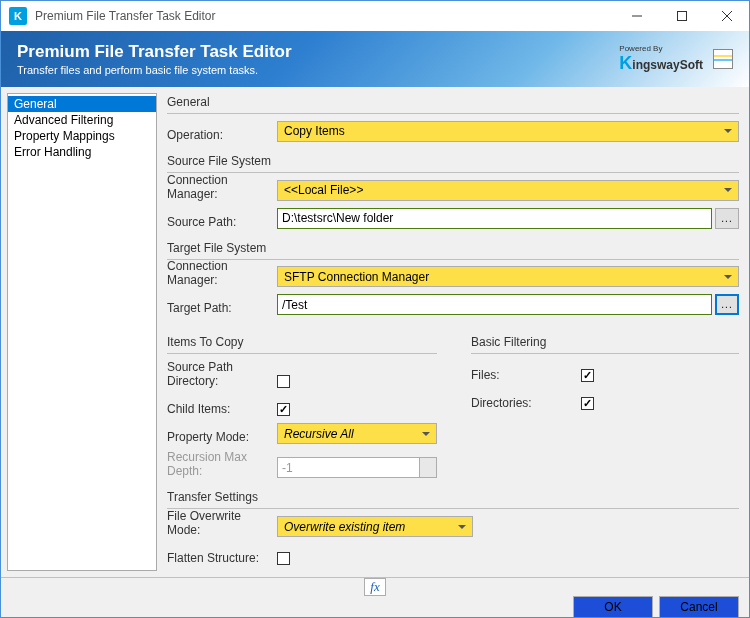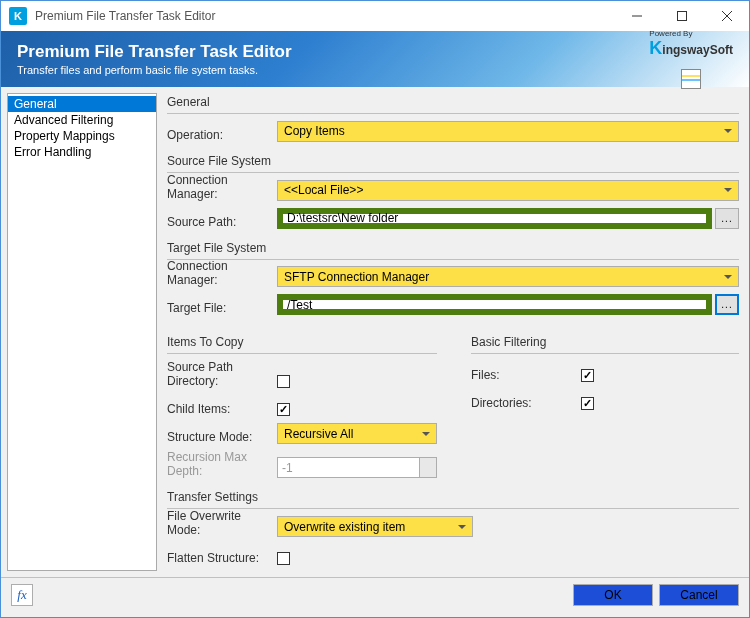--- a/index.html
+++ b/index.html
@@ -7,52 +7,52 @@
 .titlebar { height: 30px; background: #fff; display: flex; align-items: center; padding: 0 0 0 8px; }
 .app-icon { width: 18px; height: 18px; background: #00a0e0; border-radius: 2px; display: flex; align-items: center; justify-content: center; color: #fff; font-weight: bold; font-size: 11px; margin-right: 8px; }
 .title-text { color: #555; flex: 1; }
 .win-controls { display: flex; }
 .win-btn { width: 45px; height: 30px; display: flex; align-items: center; justify-content: center; color: #555; font-size: 14px; }
 .win-btn svg { width: 10px; height: 10px; }
 .banner { height: 56px; background: linear-gradient(135deg, #1e5fa8 0%, #2e7fd0 40%, #6eb7e8 70%, #fff 100%); display: flex; align-items: center; padding: 0 16px; position: relative; }
 .banner-left { color: #fff; }
 .banner-title { font-size: 17px; font-weight: bold; }
 .banner-sub { font-size: 11px; margin-top: 2px; }
-.banner-right { margin-left: auto; display: flex; align-items: center; gap: 10px; flex-direction: column; }
+.banner-right { margin-left: auto; display: flex; align-items: center; gap: 10px; }
 .logo { font-size: 13px; font-weight: bold; color: #333; }
 .logo .k { color: #00a0e0; font-size: 18px; font-weight: bold; }
 .logo-small { font-size: 8px; color: #333; display:block; }
 .doc-icon { width: 20px; height: 20px; border: 1px solid #888; background: linear-gradient(#fff 30%, #ffe066 30% 40%, #fff 40% 50%, #6ec1ff 50% 60%, #fff 60%); }
 .content { display: flex; padding: 6px; gap: 6px; height: 490px; }
 .sidebar { width: 150px; background: #fff; border: 1px solid #aaa; padding: 2px 0; }
 .side-item { padding: 1px 6px; cursor: default; }
 .side-item.active { background: #0078d7; color: #fff; }
 .main { flex: 1; display: flex; flex-direction: column; padding: 0 4px; }
 .section-label { color: #333; padding: 2px 0; margin-top: 4px; }
 .section-label.first { margin-top: 0; }
 .divider { height: 1px; background: #c0c0c0; margin: 2px 0 6px 0; }
 .row { display: flex; align-items: flex-end; margin-bottom: 6px; min-height: 22px; }
 .label { width: 110px; color: #333; }
 .label.disabled { color: #999; }
 .control { flex: 1; }
 .dropdown { height: 21px; background: #fde047; border: 1px solid #adadad; display: flex; align-items: center; padding: 0 6px; position: relative; cursor: default; }
 .dropdown::after { content: ""; position: absolute; right: 6px; top: 50%; transform: translateY(-50%); border-left: 4px solid transparent; border-right: 4px solid transparent; border-top: 4px solid #555; }
-.textbox { height: 21px; background: #fff; border: 6px solid #4d7c0f; padding: 0 4px; display: flex; align-items: center; }
+.textbox { height: 21px; background: #fff; border: 1px solid #4d7c0f; padding: 0 4px; display: flex; align-items: center; }
 .with-btn { display: flex; gap: 3px; }
 .with-btn .textbox { flex: 1; }
 .browse-btn { width: 24px; height: 21px; background: #e1e1e1; border: 1px solid #adadad; display: flex; align-items: center; justify-content: center; cursor: default; font-size: 10px; letter-spacing: 1px; }
 .browse-btn.highlight { border: 2px solid #0078d7; }
 .two-col { display: flex; gap: 34px; margin-top: 8px; }
 .col { flex: 1; }
 .check { width: 13px; height: 13px; border: 1px solid #333; background: #fff; display: inline-flex; align-items: center; justify-content: center; }
 .check.checked::after { content: "✓"; font-size: 11px; line-height: 1; color: #000; font-weight: bold; }
-.narrow-dd { width: 160px; flex: none; }
+.narrow-dd { width: 160px; flex: none; font-style: italic; }
 .spinner { width: 160px; height: 21px; background: #fff; border: 1px solid #adadad; display: flex; align-items: center; padding: 0 4px; position: relative; color: #999; }
 .spinner::after { content: ""; position: absolute; right: 0; top: 0; bottom: 0; width: 16px; border-left: 1px solid #adadad; background: linear-gradient(#e8e8e8, #e8e8e8); }
-.footer { height: 34px; border-top: 1px solid #c0c0c0; display: flex; align-items: center; padding: 0 10px; }
+.footer { height: 34px; border-top: 1px solid #c0c0c0; display: flex; align-items: center; padding: 0 10px; flex-direction: column; }
 .fx-btn { width: 22px; height: 22px; border: 1px solid #adadad; background: #fff; display: flex; align-items: center; justify-content: center; font-style: italic; color: #2060c0; font-family: serif; font-size: 13px; }
 .footer-right { margin-left: auto; display: flex; gap: 6px; }
 .btn { width: 80px; height: 22px; background: #1d4ed8; border: 1px solid #adadad; display: flex; align-items: center; justify-content: center; cursor: default; }
 </style>
 </head>
 <body>
 
 <div class="titlebar">
   <div class="app-icon">K</div>
   <div class="title-text">Premium File Transfer Task Editor</div>
@@ -128,21 +128,21 @@
 
     <div class="section-label">Target File System</div>
     <div class="divider"></div>
     <div class="row">
       <div class="label">Connection Manager:</div>
       <div class="control dropdown">
           <span>SFTP Connection Manager</span>
         </div>
     </div>
     <div class="row">
-      <div class="label">Target File:</div>
+      <div class="label">Target Path:</div>
       <div class="control with-btn">
         <div class="textbox">
             <span>/Test</span>
           </div>
         <div class="browse-btn highlight">...</div>
       </div>
     </div>
 
     <div class="two-col">
       <div class="col">
@@ -150,21 +150,21 @@
         <div class="divider"></div>
         <div class="row">
           <div class="label">Source Path Directory:</div>
           <div class="check"></div>
         </div>
         <div class="row">
           <div class="label">Child Items:</div>
           <div class="check checked"></div>
         </div>
         <div class="row">
-          <div class="label">Structure Mode:</div>
+          <div class="label">Property Mode:</div>
           <div class="dropdown narrow-dd">
               <span>Recursive All</span>
             </div>
         </div>
         <div class="row">
           <div class="label disabled">Recursion Max Depth:</div>
           <div class="spinner">
               <span>-1</span>
             </div>
         </div>

